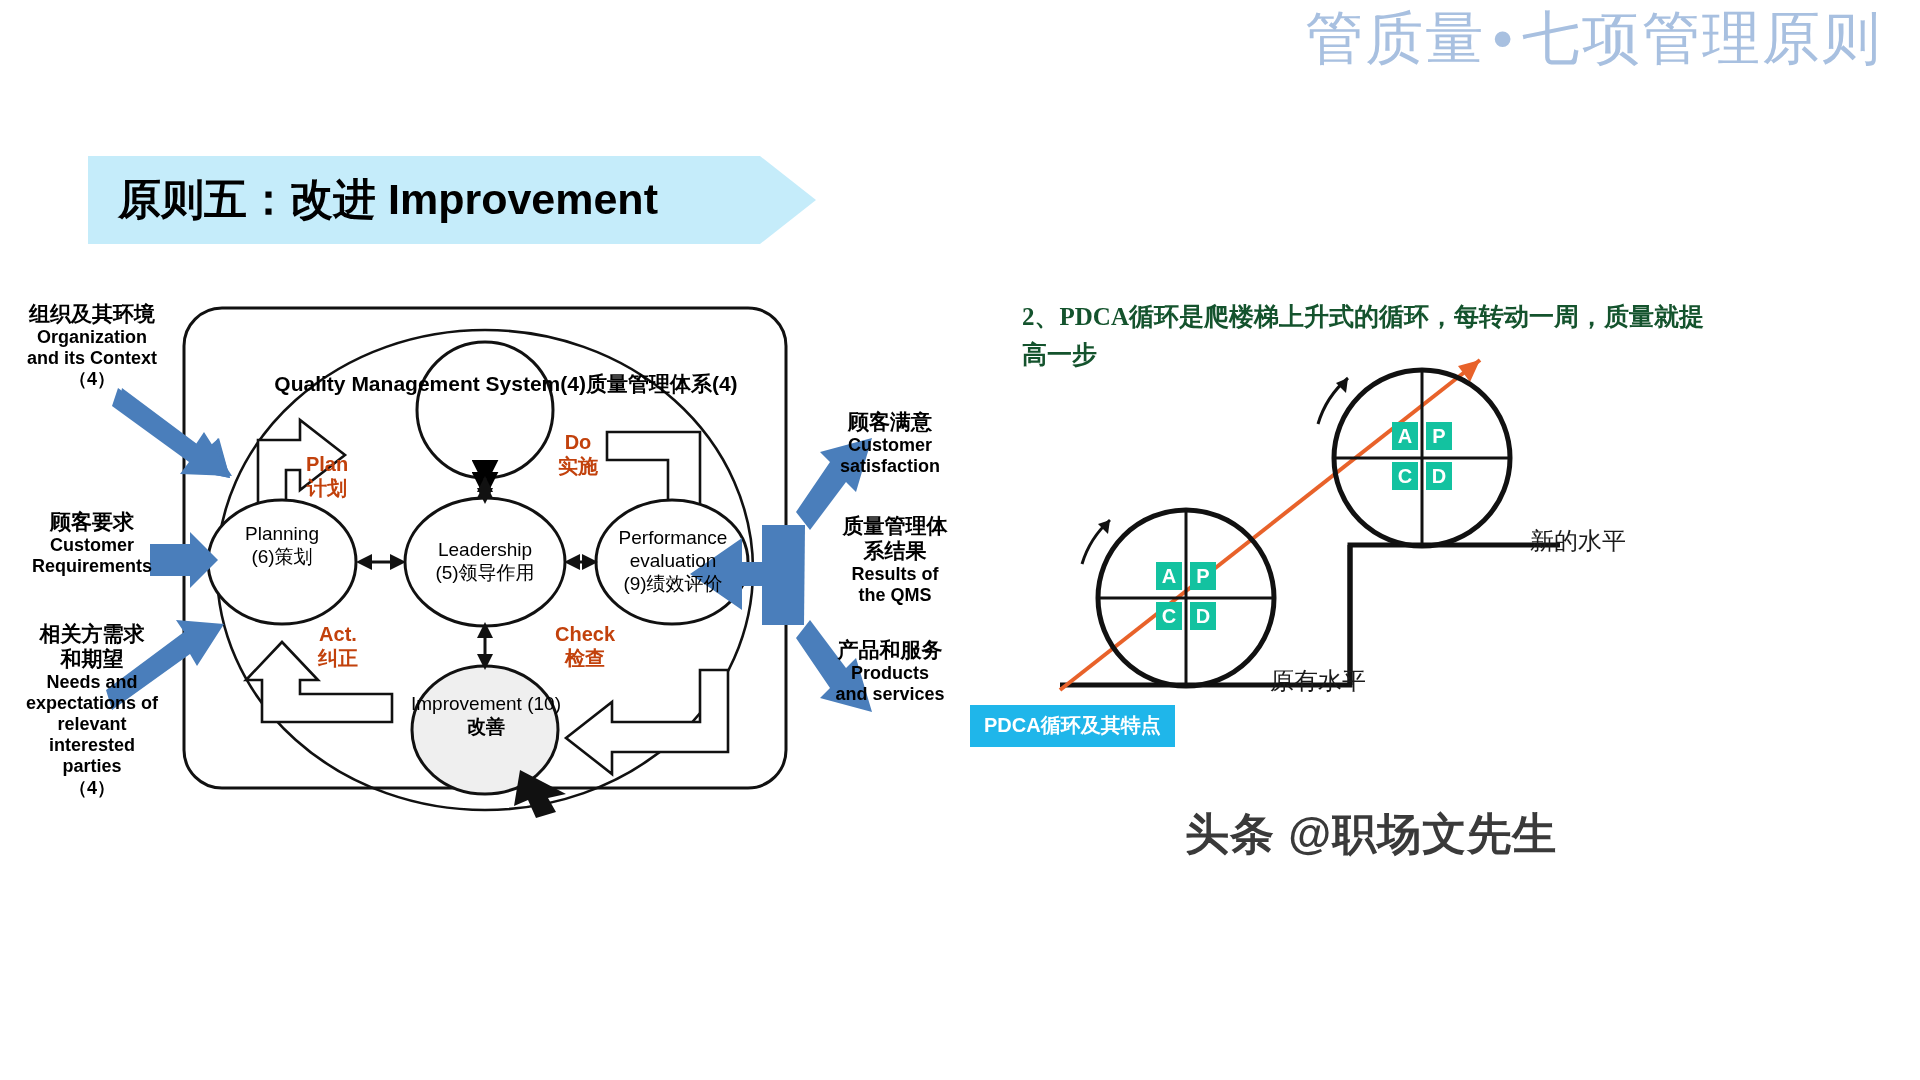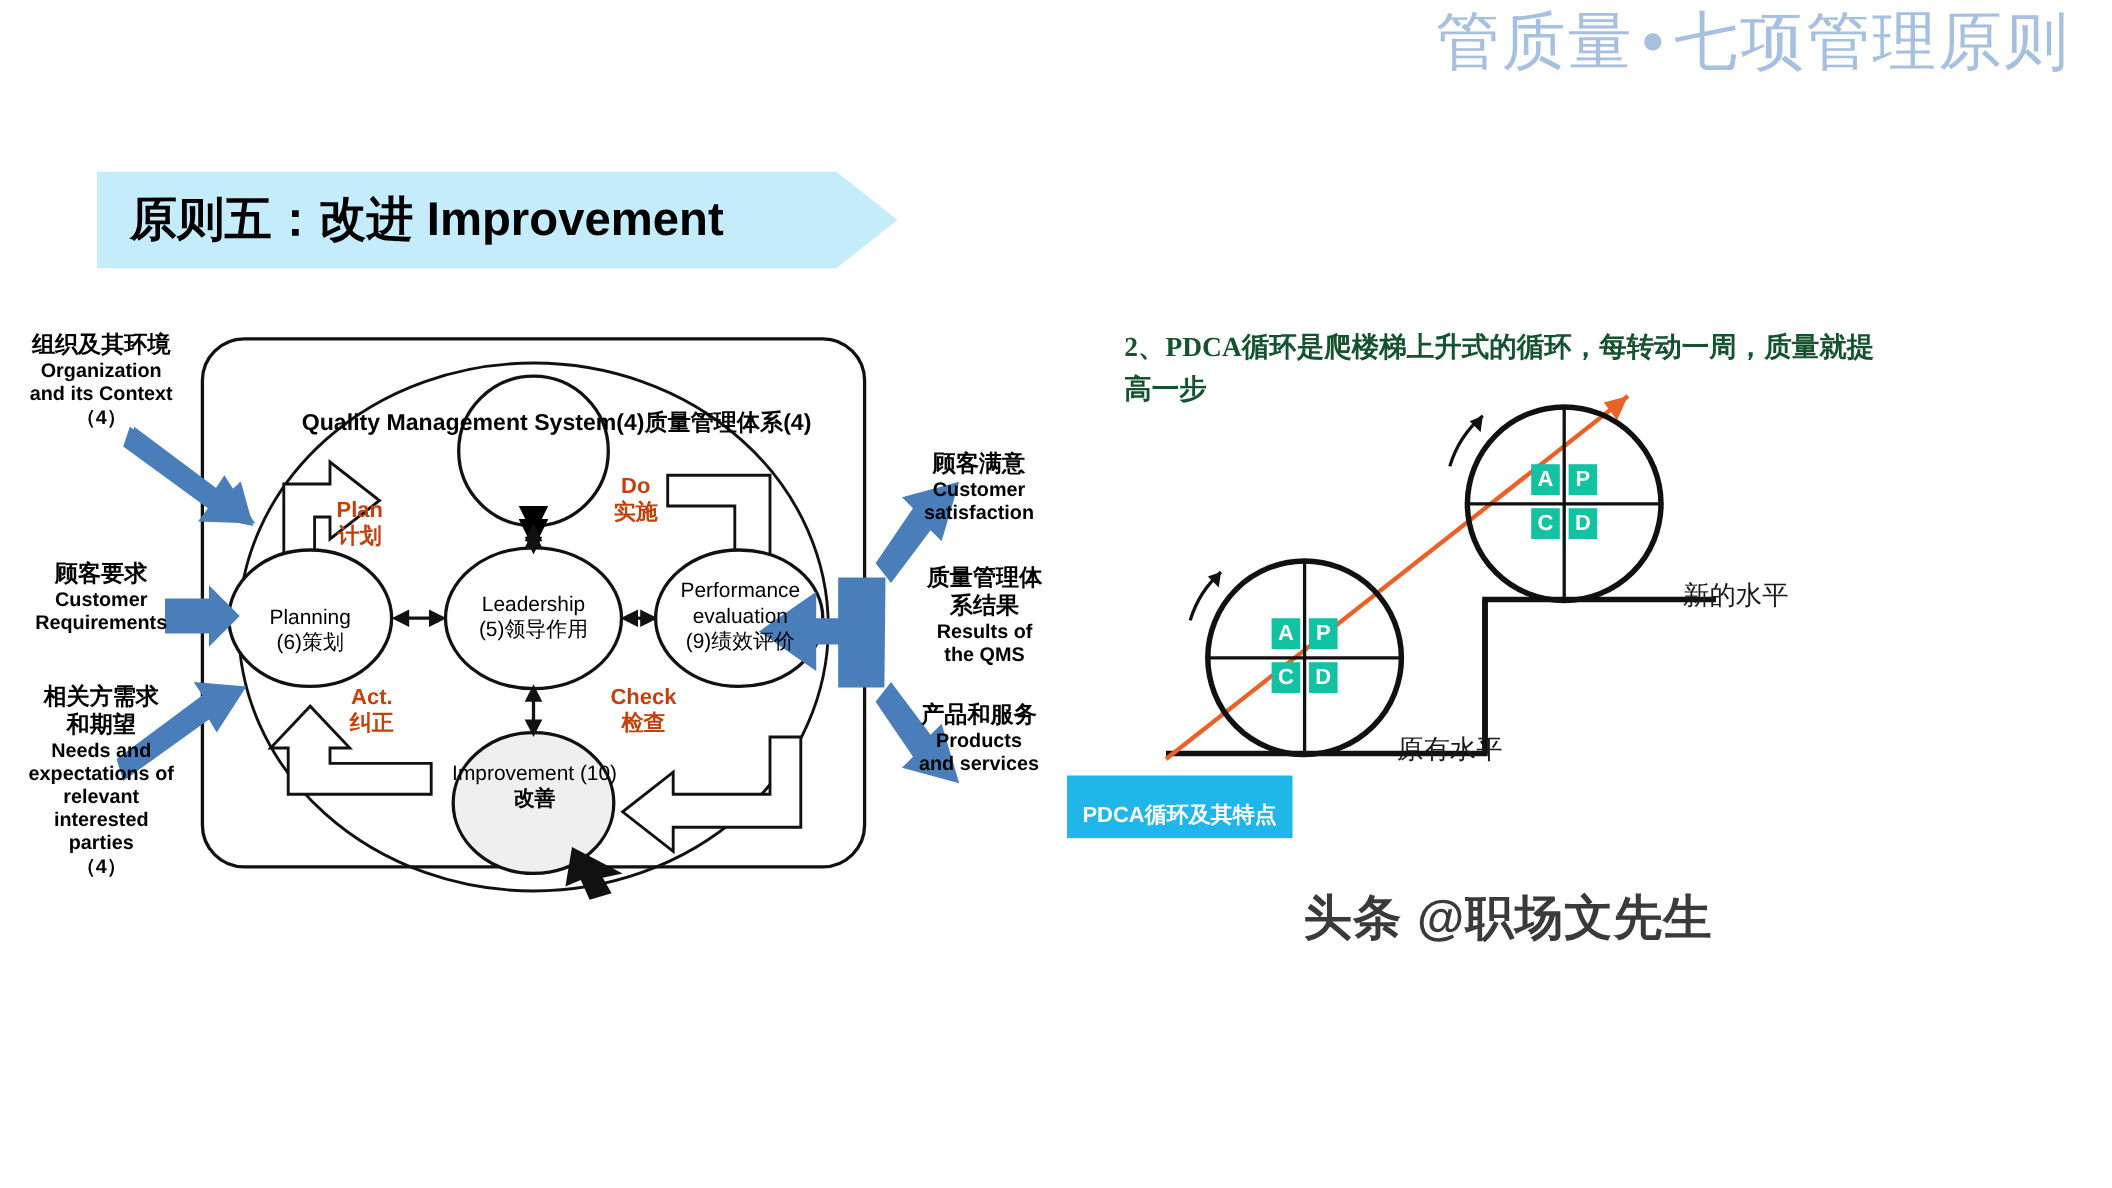--- a/index.html
+++ b/index.html
@@ -74,21 +74,21 @@
   .rd-lvl{
     position:absolute;
     font-family:"Liberation Serif","DejaVu Serif",serif;
     font-size:24px;color:#1a1a1a;white-space:nowrap;
   }
 
   .pdca-tag{
     position:absolute;left:10px;top:425px;
     background:#1fb6ea;color:#ffffff;
     font-size:20px;font-weight:bold;
-    padding:22px 14px 8px 14px;
+    padding:7px 14px 8px 14px;
     white-space:nowrap;
   }
 
   .letter-box{
     position:absolute;
     width:26px;height:28px;
     background:#13c2a0;
     color:#ffffff;font-weight:bold;font-size:20px;
     display:flex;align-items:center;justify-content:center;
     line-height:1;
@@ -202,21 +202,21 @@
       <span class="cn">和期望</span>
       <span class="en">Needs and</span>
       <span class="en">expectations of</span>
       <span class="en">relevant</span>
       <span class="en">interested</span>
       <span class="en">parties</span>
       <span class="en">（4）</span>
     </div>
 
 
-    <div class="node" style="left:202px;top:280px;width:160px;">
+    <div class="node" style="left:202px;top:252px;width:160px;">
       <span>Planning</span>
       <span class="cn">(6)策划</span>
     </div>
 
     <div class="node" style="left:400px;top:268px;width:170px;">
       <span>Leadership</span>
       <span class="cn">(5)领导作用</span>
     </div>
 
     <div class="node" style="left:592px;top:256px;width:162px;">

